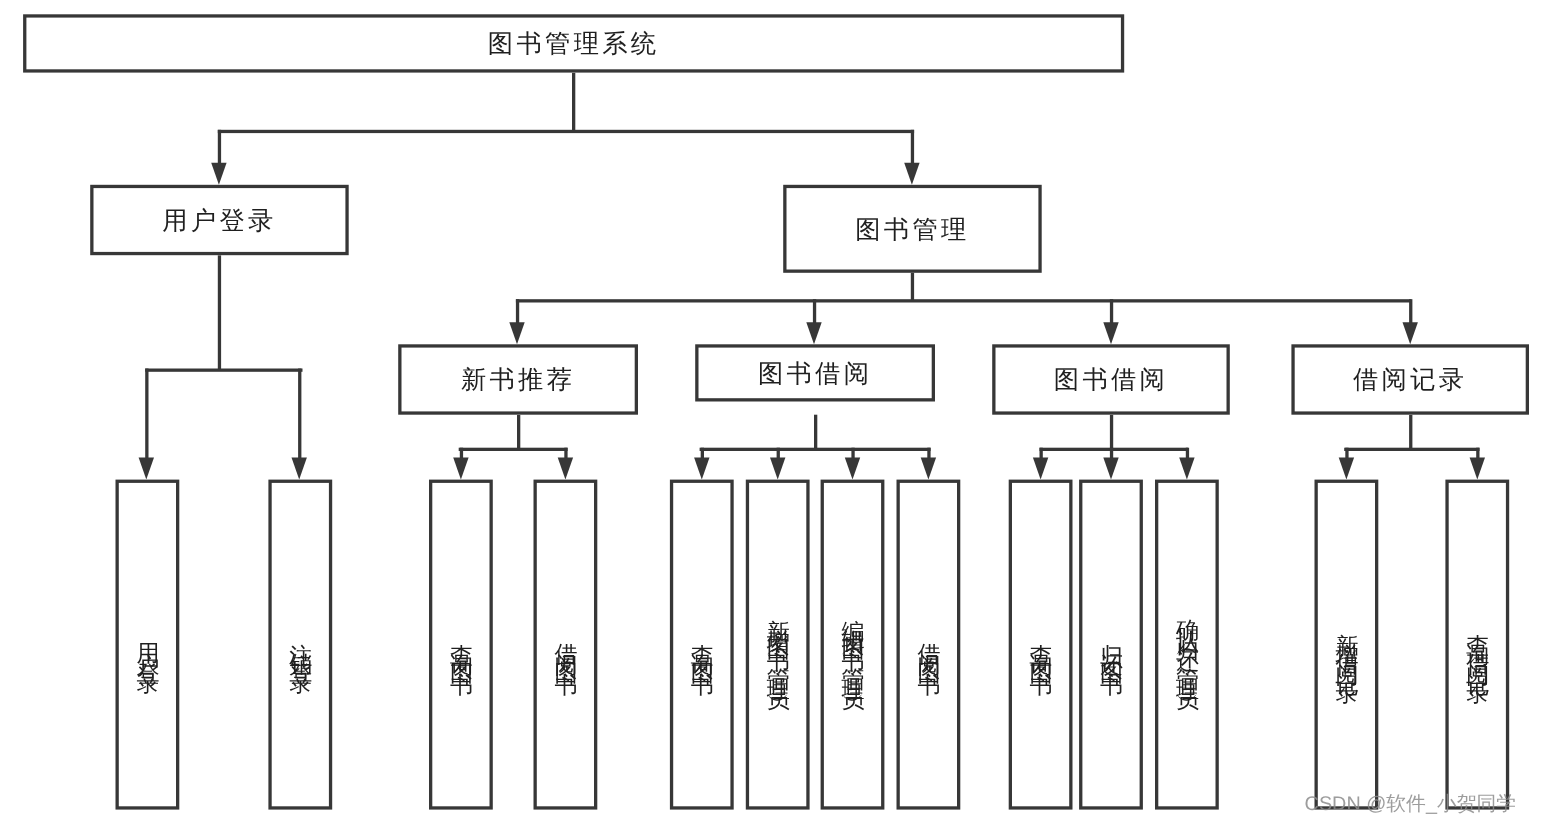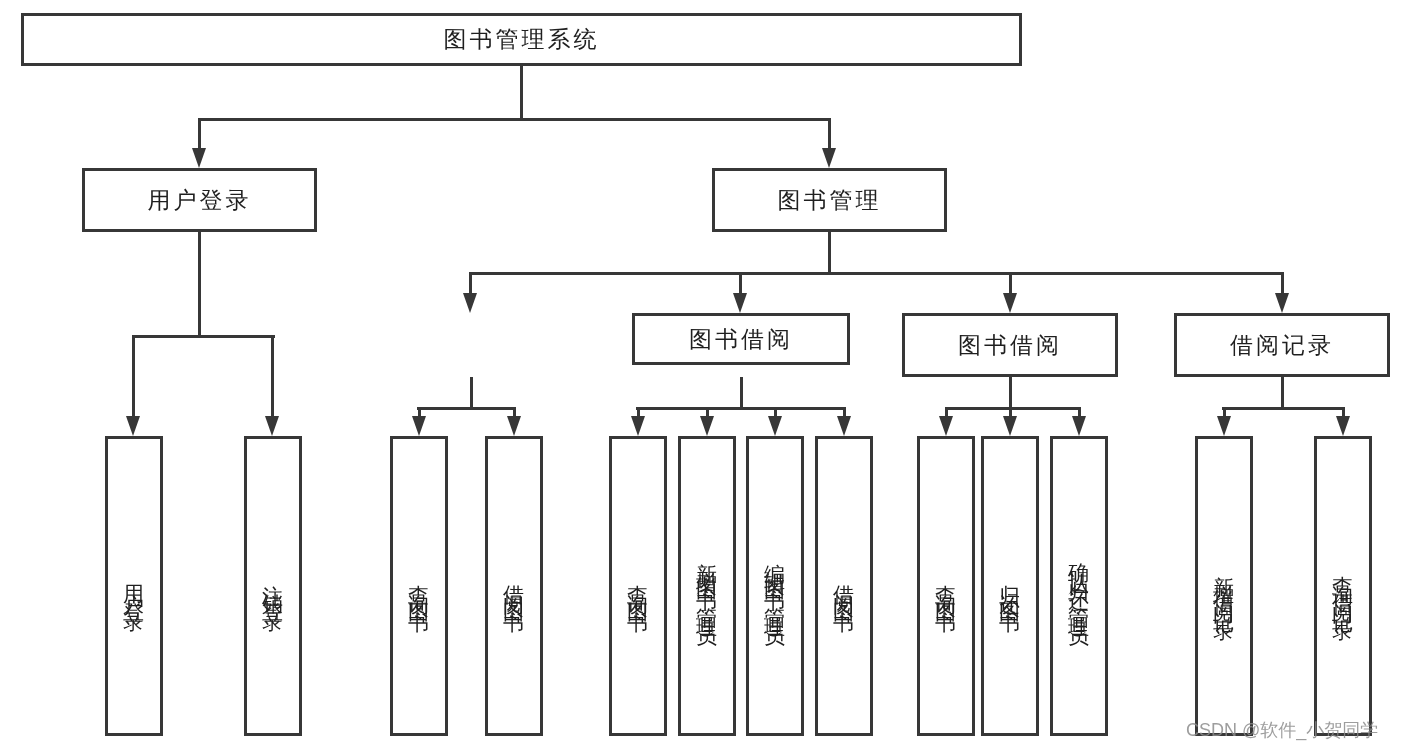--- a/index.html
+++ b/index.html
@@ -63,24 +63,27 @@
 
 <div id="canvas">
 
   <div class="box" style="left:21px; top:13px; width:1001px; height:53px;">
     <span class="hlabel">图书管理系统</span>
   </div>
 
   <div class="box" style="left:82px; top:168px; width:235px; height:64px;">
     <span class="hlabel">用户登录</span>
   </div>
-  <div class="box" style="left:712px; top:168px; width:235px; height:64px;">
+  <div class="box" style="left:712px; top:168px; width:235px; height:80px;">
     <span class="hlabel">图书管理</span>
   </div>
 
+  <div class="box" style="left:362px; top:313px; width:218px; height:64px;">
+    <span class="hlabel">新书推荐</span>
+  </div>
   <div class="box" style="left:632px; top:313px; width:218px; height:52px;">
     <span class="hlabel">图书借阅</span>
   </div>
   <div class="box" style="left:902px; top:313px; width:216px; height:64px;">
     <span class="hlabel">图书借阅</span>
   </div>
   <div class="box" style="left:1174px; top:313px; width:216px; height:64px;align-items:center;">
     <span class="hlabel">借阅记录</span>
   </div>
 

